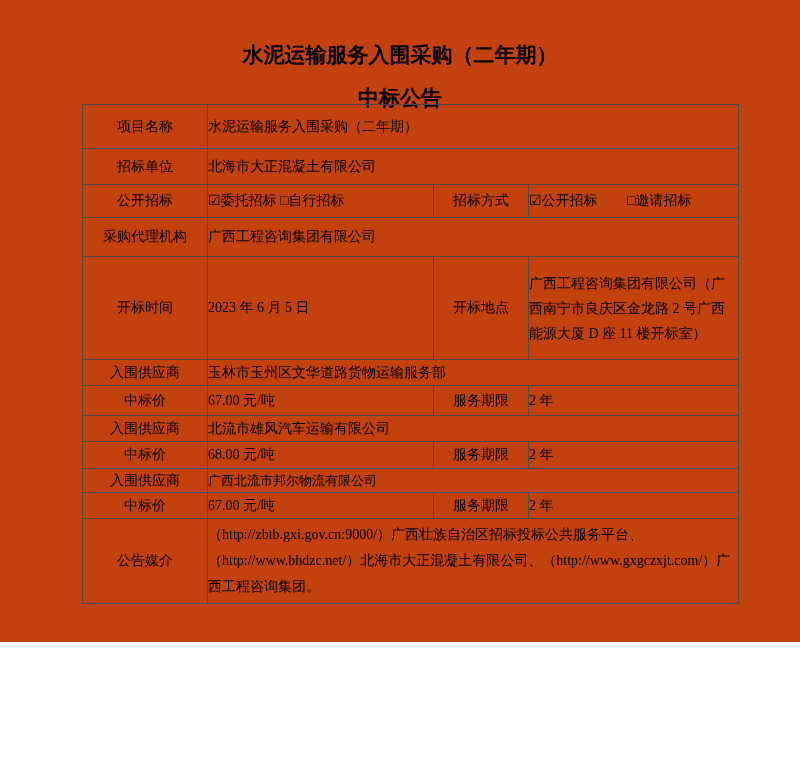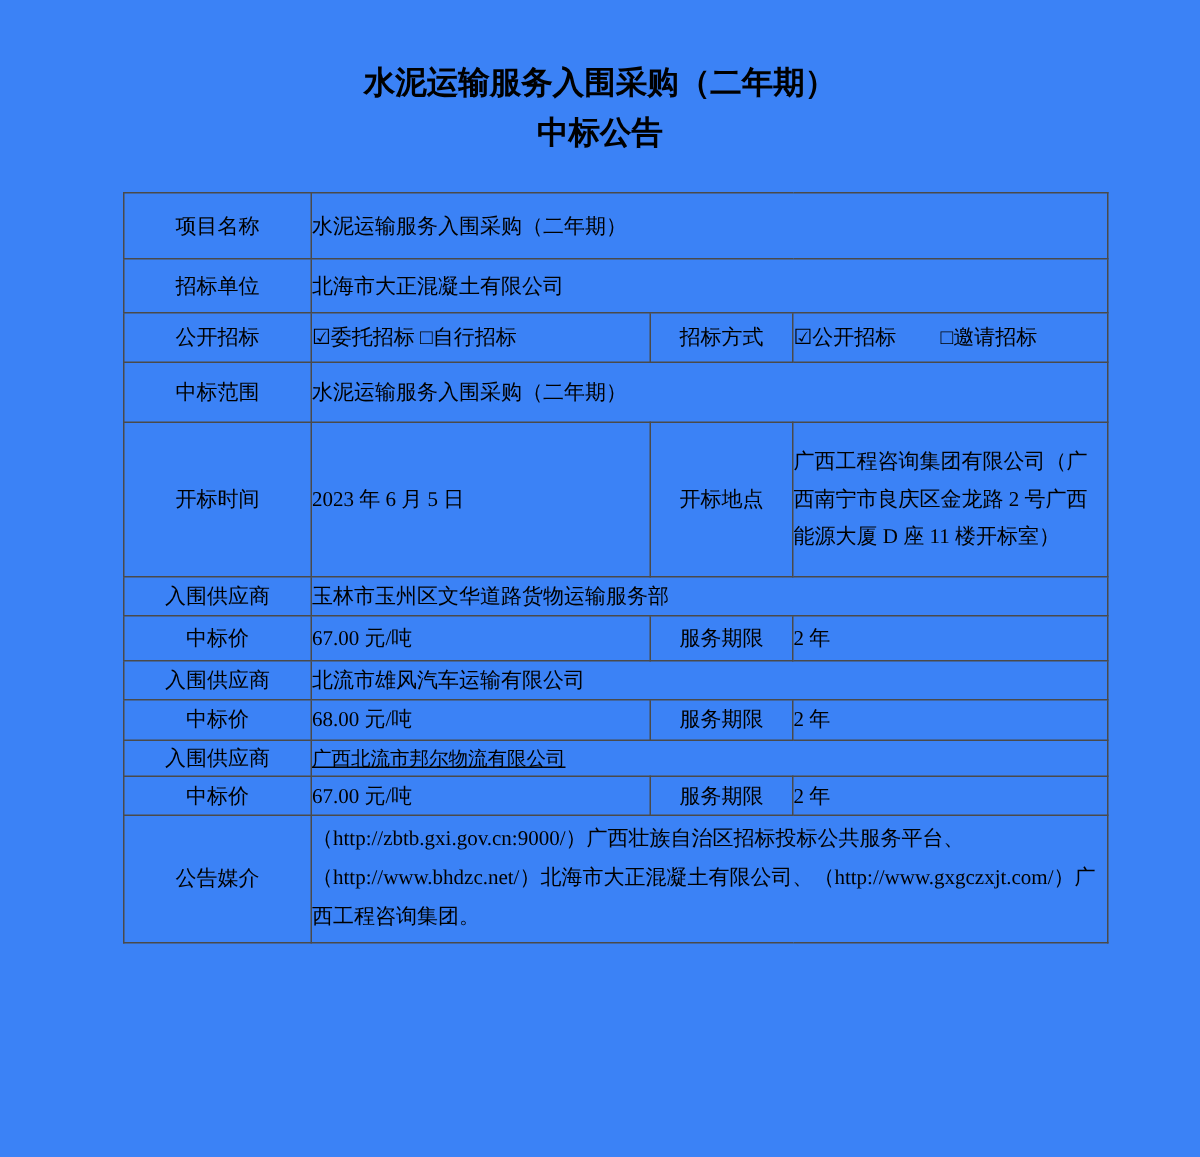--- a/index.html
+++ b/index.html
@@ -1,56 +1,56 @@
 <!DOCTYPE html>
 <html><head>
 <meta charset="utf-8">
 <style>
   html,body { margin:0; padding:0; background:#ffffff; }
   body {
     width:800px; height:771px;
     font-family:"Liberation Serif","DejaVu Serif",serif;
     color:#000;
   }
-  .page { position:relative; width:800px; height:771px; overflow:hidden; background:#3b82f6; }
+  .page { position:relative; width:800px; height:642px; overflow:hidden; background:#c2410c; }
 
   .doc-title {
     padding-top:42px;
     text-align:center;
     font-size:21px;
     font-weight:700;
     line-height:26px;
   }
   .doc-subtitle {
-    margin-top:8px;
+    margin-top:18px;
     text-align:center;
     font-size:21px;
     font-weight:700;
     line-height:24px;
   }
 
   table.doc {
     position:absolute;
-    left:82px; top:128px;
+    left:82px; top:104px;
     width:656px;
     border-collapse:collapse;
     table-layout:fixed;
     font-size:14px;
     padding-left:16px;
   }
   table.doc td {
     border:1px solid #4a4a4a;
     padding:0;
     vertical-align:middle;
     overflow:hidden;
   }
   td.lbl { text-align:center; }
   td.val { text-align:left; padding:2px 6px 2px 11px; }
   td.val-tight { text-align:left; padding:1px 6px 1px 11px; }
-  .small-text { font-size:13px;text-decoration:underline; }
+  .small-text { font-size:13px; }
 
   .addr { line-height:25px; padding:4px 6px 4px 8px; }
   .media { line-height:26px; padding:4px 8px 4px 10px;margin-left:48px; }
 
   .checks span { display:inline-block; white-space:nowrap; }
   .gap-wide span:first-child { }
   .gap-narrow { padding-left:8px; }
   .gap-narrow span:first-child { margin-right:26px; }
 
   
@@ -92,25 +92,25 @@
         <span>☑委托招标</span>
         <span>□自行招标</span>
       </td>
       <td class="lbl">招标方式</td>
       <td class="val checks gap-narrow">
         <span>☑公开招标</span>
         <span>□邀请招标</span>
       </td>
     </tr>
 
+    <tr class="rh39">
+      <td class="lbl">采购代理机构</td>
+      <td class="val" colspan="3">广西工程咨询集团有限公司</td>
+    </tr>
 
-    <tr class="rh40">
-      <td class="lbl">中标范围</td>
-      <td class="val" colspan="3">水泥运输服务入围采购（二年期）</td>
-    </tr>
 
     <tr class="rh103">
       <td class="lbl">开标时间</td>
       <td class="val">2023 年 6 月 5 日</td>
       <td class="lbl">开标地点</td>
       <td class="val addr">广西工程咨询集团有限公司（广西南宁市良庆区金龙路 2 号广西能源大厦 D 座 11 楼开标室）</td>
     </tr>
 
     <tr class="rh26">
       <td class="lbl">入围供应商</td>

